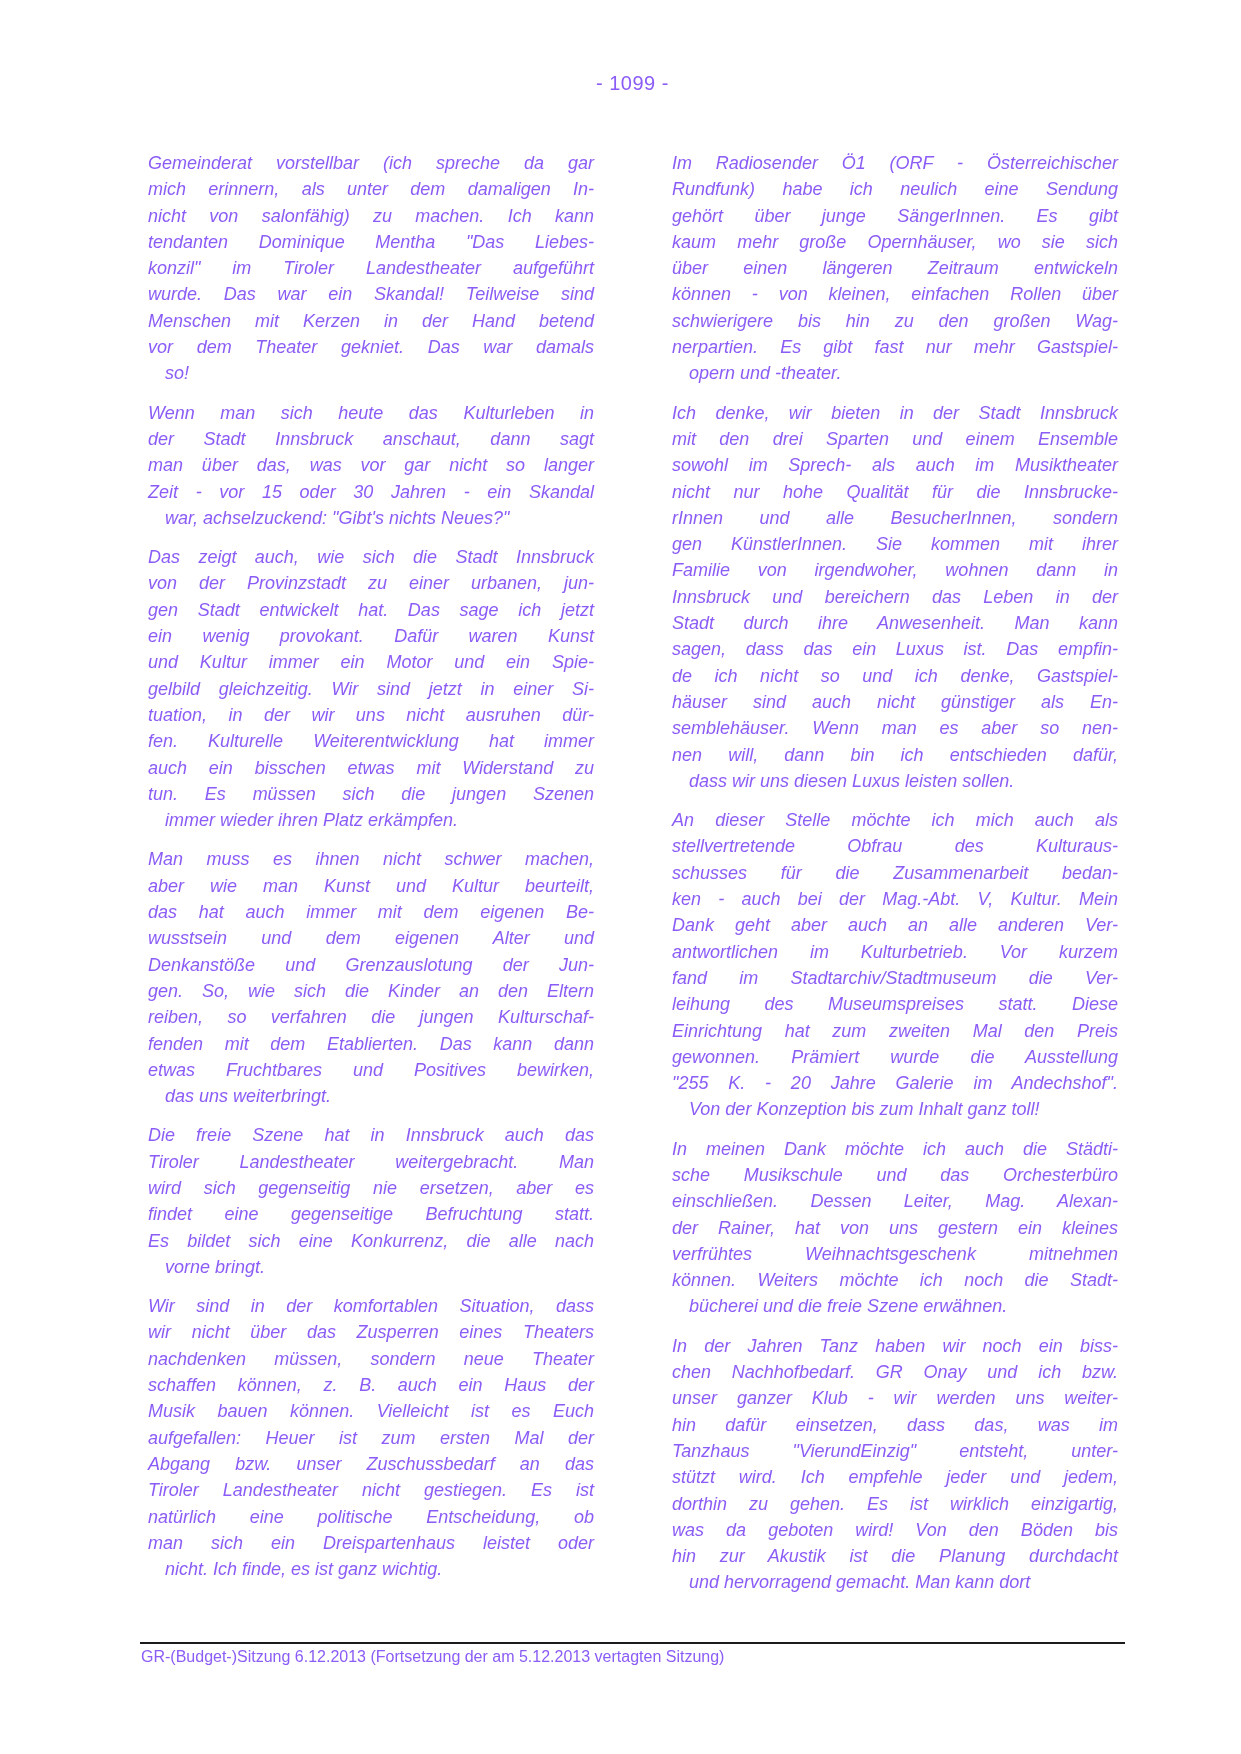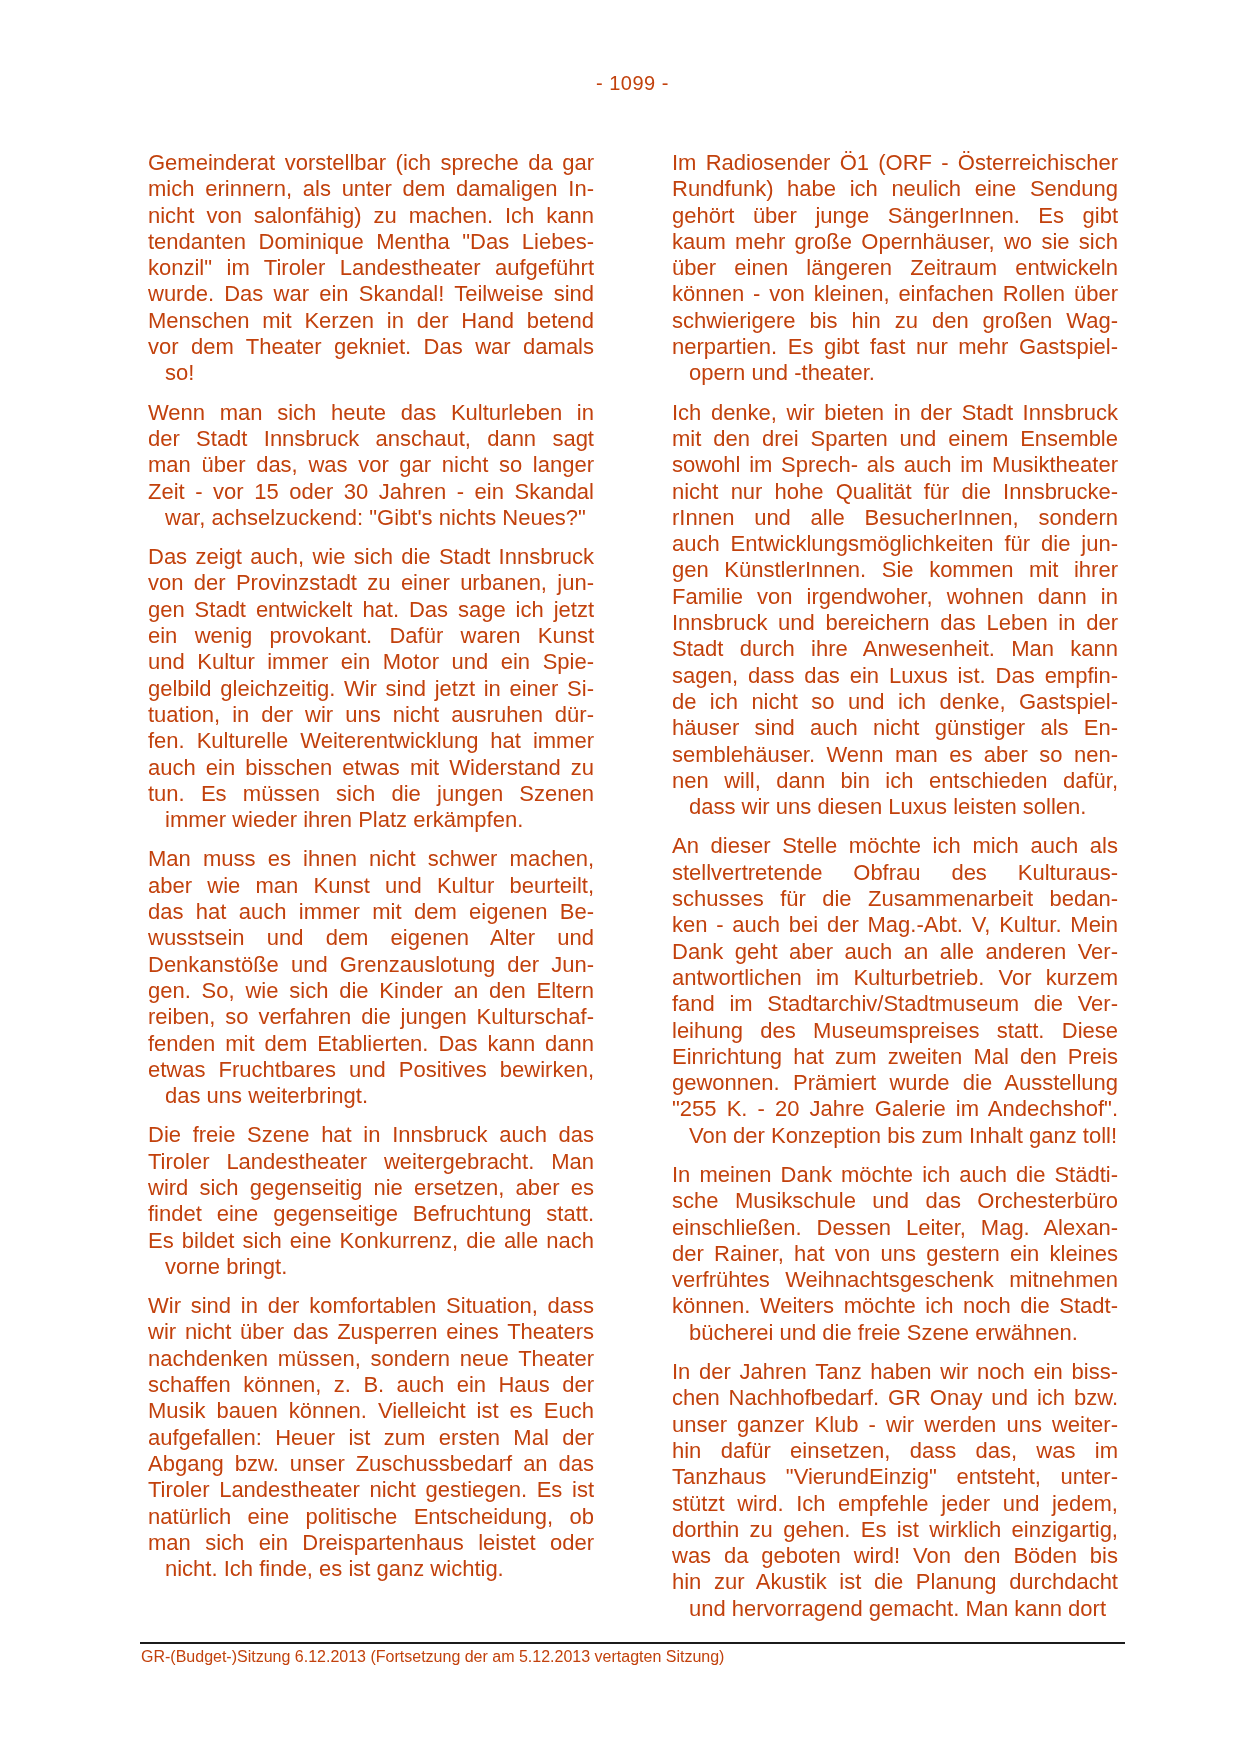--- a/index.html
+++ b/index.html
@@ -6,21 +6,21 @@
     margin: 0;
     padding: 0;
     background: #ffffff;
   }
   .page {
     position: relative;
     width: 1241px;
     height: 1754px;
     background: #ffffff;
     font-family: "Liberation Sans", "DejaVu Sans", sans-serif;
-    color: #c2410c;
+    color: #8b5cf6;
     overflow: hidden;
   }
   .page-number {
     position: absolute;
     top: 72px;
     left: 148px;
     width: 969px;
     text-align: center;
     font-size: 20px;
     letter-spacing: 0.5px;
@@ -28,22 +28,23 @@
   .columns {
     position: absolute;
     top: 150px;
     left: 0;
     width: 1241px;
   }
   .column {
     position: absolute;
     top: 0;
     width: 446px;
-    font-size: 22px;
+    font-size: 18px;
     line-height: 26.3px;
+    font-style: italic;
   }
   .column.left  { left: 148px; }
   .column.right { left: 672px; }
   .paragraph { margin: 0 0 13px 0; }
   .paragraph:last-child { margin-bottom: 0; }
   .line {
     text-align: justify;
     text-align-last: justify;
   }
   .line.last {
@@ -151,21 +152,20 @@
           <div class="line">schwierigere bis hin zu den großen Wag-</div>
           <div class="line">nerpartien. Es gibt fast nur mehr Gastspiel-</div>
           <div class="line last">opern und -theater.</div>
         </div>
         <div class="paragraph">
           <div class="line">Ich denke, wir bieten in der Stadt Innsbruck</div>
           <div class="line">mit den drei Sparten und einem Ensemble</div>
           <div class="line">sowohl im Sprech- als auch im Musiktheater</div>
           <div class="line">nicht nur hohe Qualität für die Innsbrucke-</div>
           <div class="line">rInnen und alle BesucherInnen, sondern</div>
-          <div class="line">auch Entwicklungsmöglichkeiten für die jun-</div>
           <div class="line">gen KünstlerInnen. Sie kommen mit ihrer</div>
           <div class="line">Familie von irgendwoher, wohnen dann in</div>
           <div class="line">Innsbruck und bereichern das Leben in der</div>
           <div class="line">Stadt durch ihre Anwesenheit. Man kann</div>
           <div class="line">sagen, dass das ein Luxus ist. Das empfin-</div>
           <div class="line">de ich nicht so und ich denke, Gastspiel-</div>
           <div class="line">häuser sind auch nicht günstiger als En-</div>
           <div class="line">semblehäuser. Wenn man es aber so nen-</div>
           <div class="line">nen will, dann bin ich entschieden dafür,</div>
           <div class="line last">dass wir uns diesen Luxus leisten sollen.</div>

